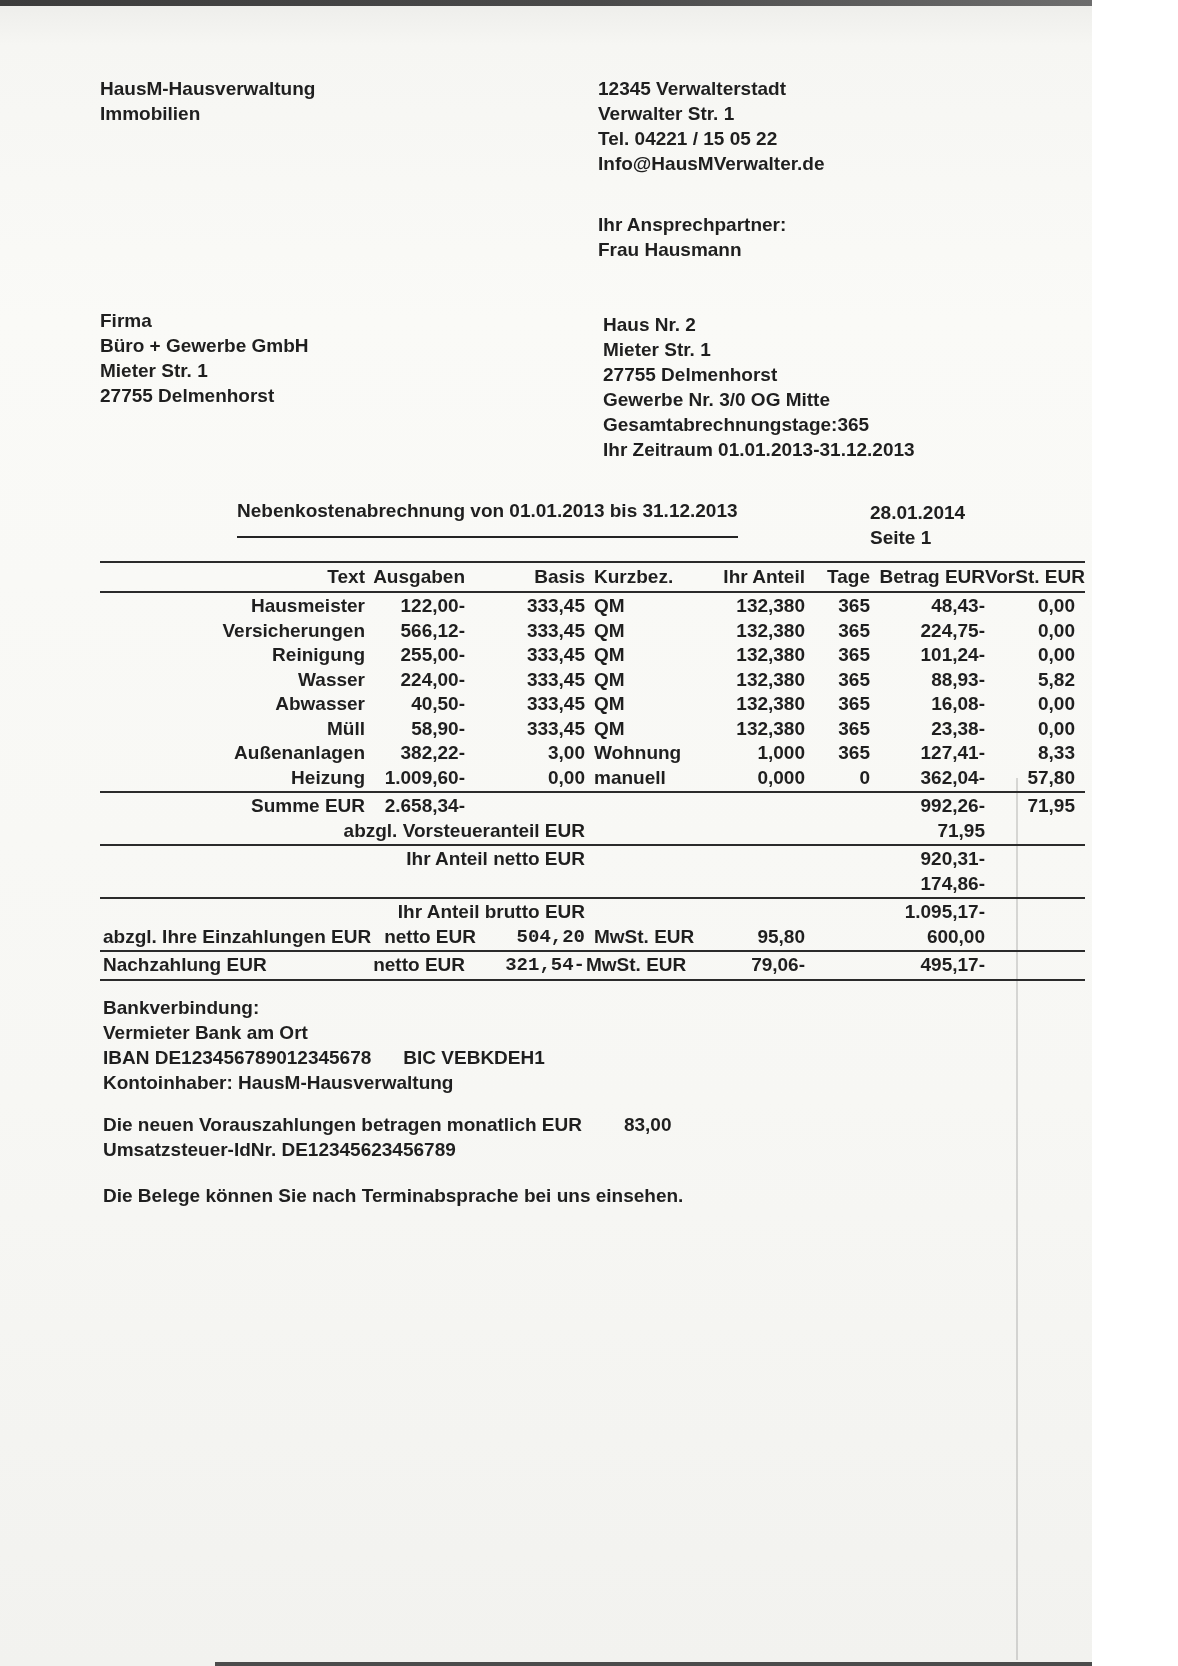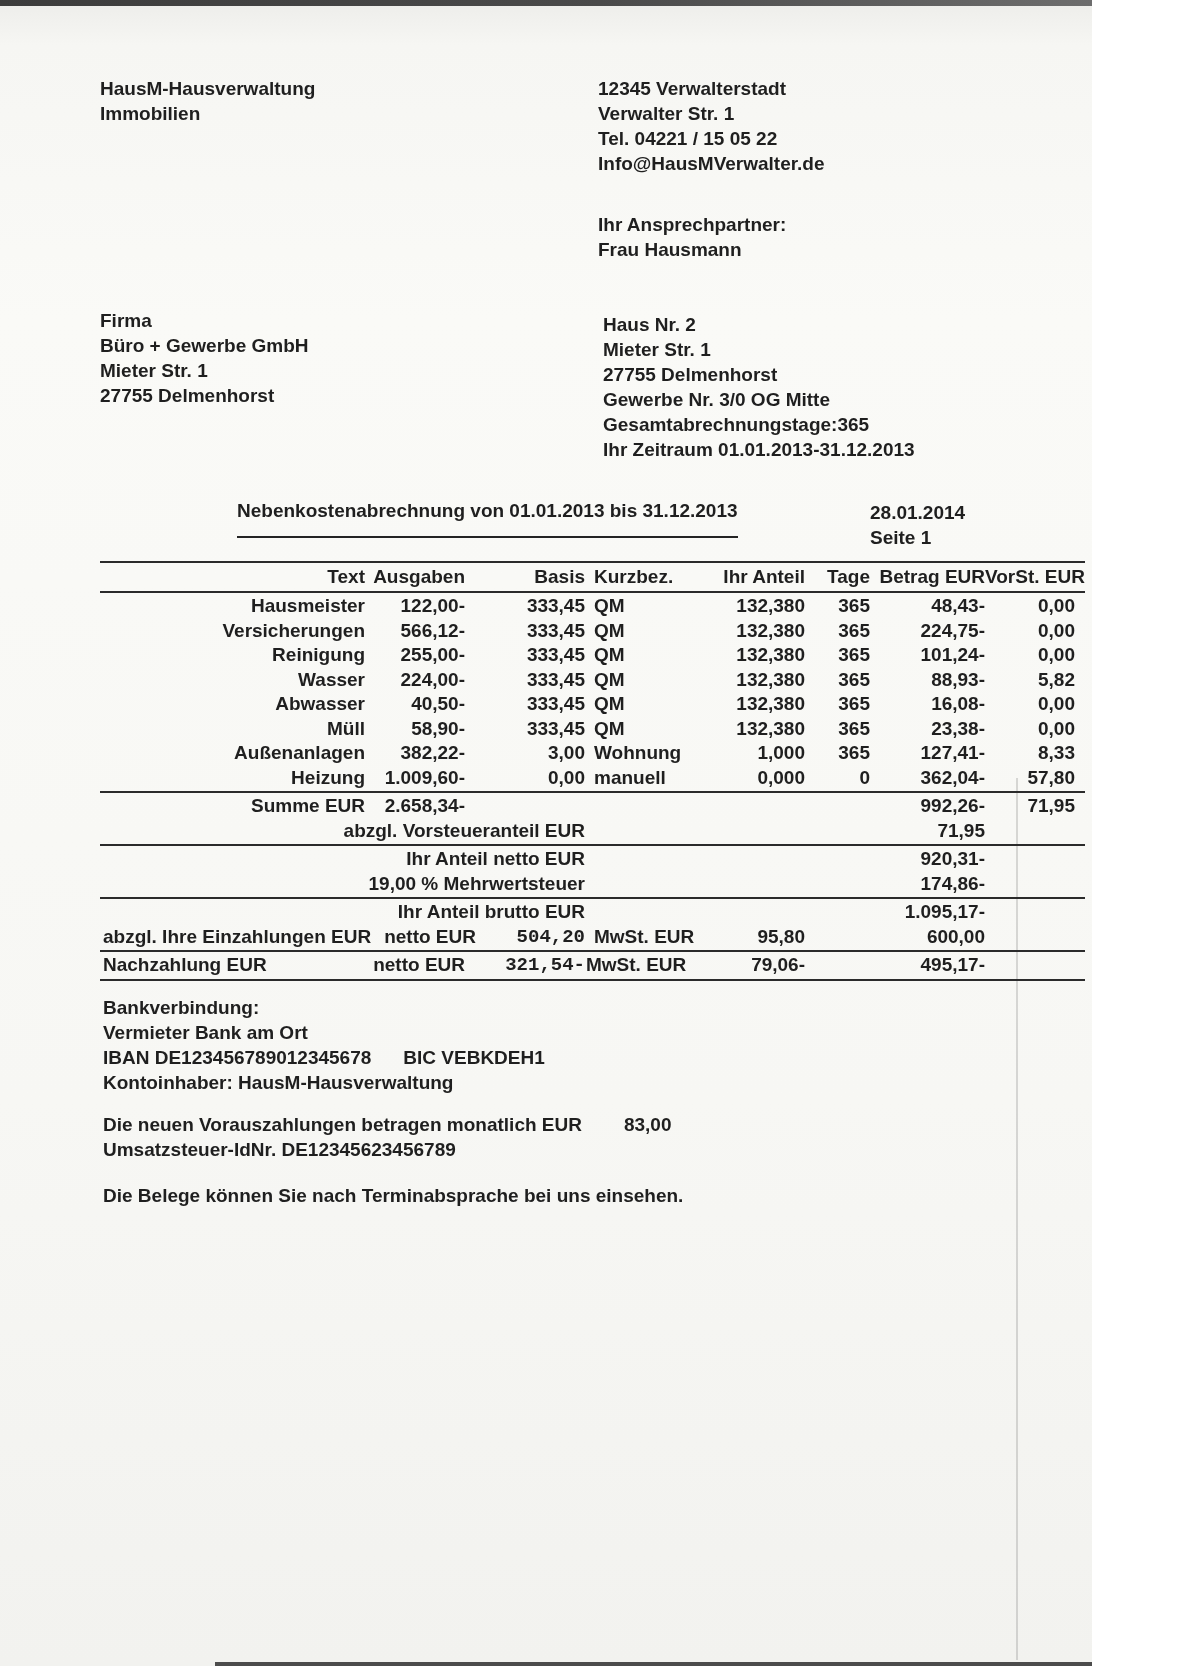--- a/index.html
+++ b/index.html
@@ -200,21 +200,20 @@
       <span class="c c-num g7">71,95</span>
     </div>
 
     <div class="rule"></div>
 
     <div class="t-row">
       <span class="c c-text g1-3">Ihr Anteil netto EUR</span>
       <span class="c c-num g7">920,31-</span>
     </div>
     <div class="t-row">
-      <span class="c c-text g1-3">19,00 % Mehrwertsteuer</span>
       <span class="c c-num g7">174,86-</span>
     </div>
 
     <div class="rule"></div>
 
     <div class="t-row">
       <span class="c c-text g1-3">Ihr Anteil brutto EUR</span>
       <span class="c c-num g7">1.095,17-</span>
     </div>
     <div class="t-row">

